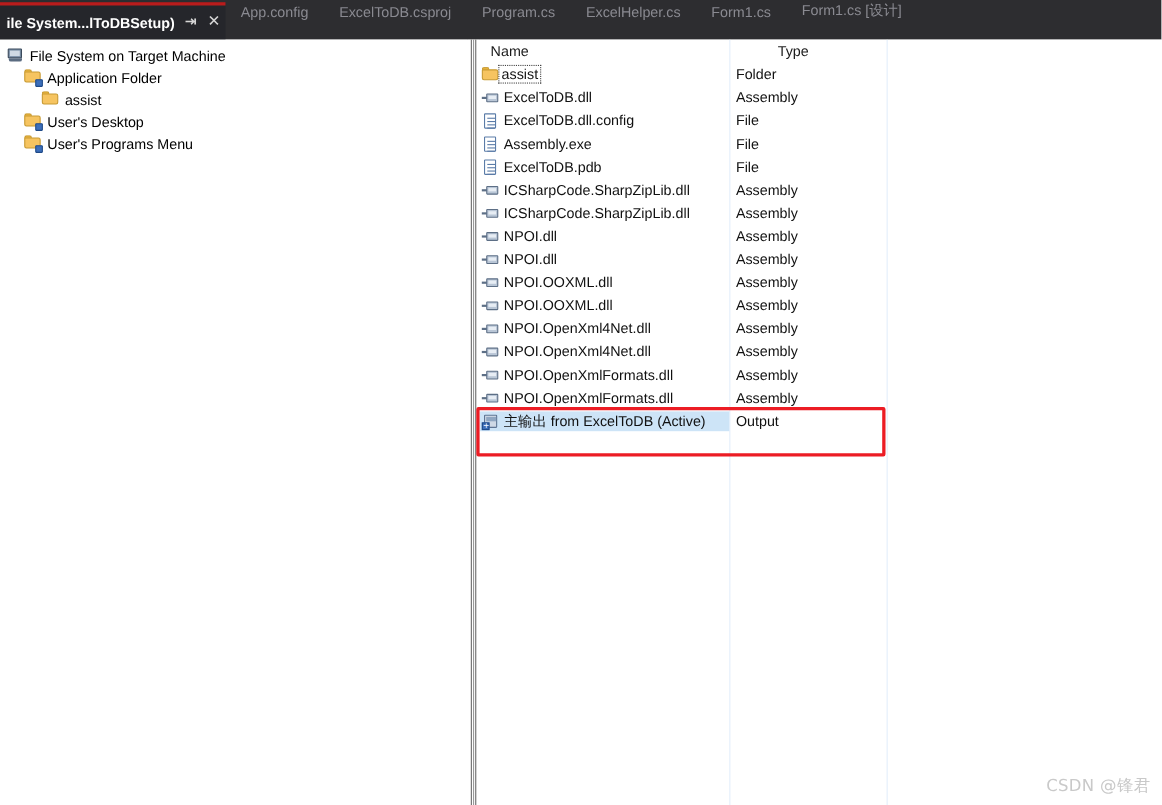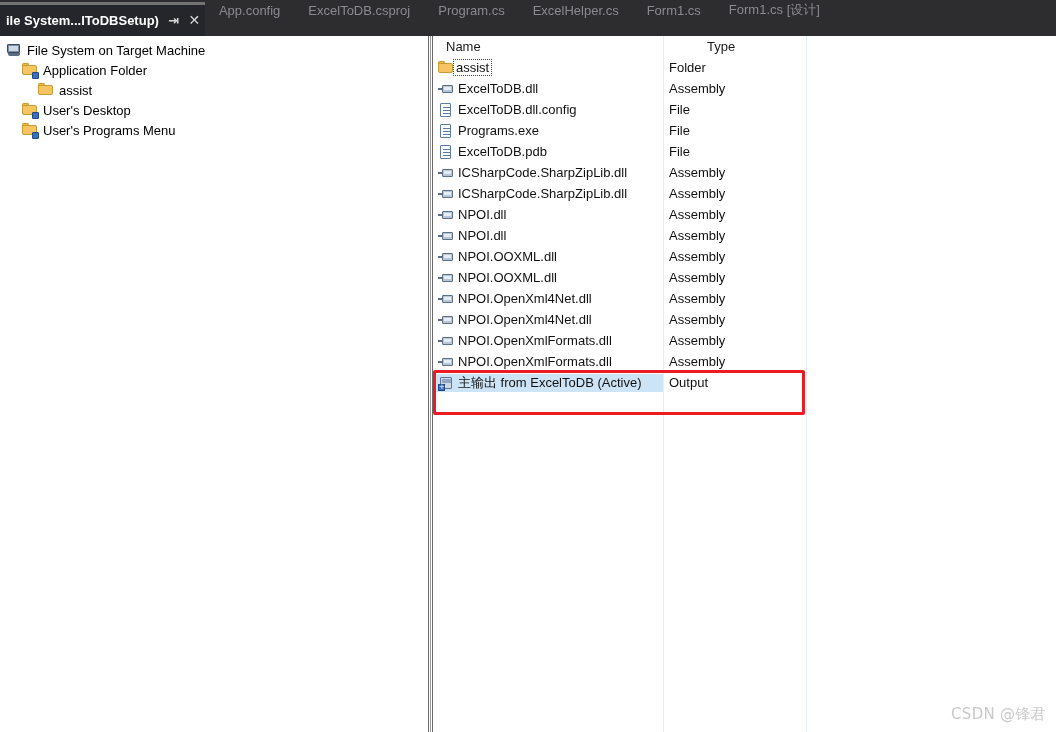--- a/index.html
+++ b/index.html
@@ -18,21 +18,21 @@
     display: flex; align-items: flex-end;
   }
   .tab {
     height: 52px; display: flex; align-items: center;
     padding: 0 14px; font-size: 13px; color: #8a8a91;
     white-space: nowrap; position: relative;
   }
   .tab.active {
     background: #25262b;
     color: #ffffff; font-weight: bold;
-    border-top: 3px solid #737373;
+    border-top: 3px solid #b91c1c;
     padding-left: 6px; padding-right: 4px;
     height: 34px;
   }
   .tab.active .tab-title { padding-right: 6px; }
   .tab-icons { display: flex; align-items: center; gap: 8px; padding-left: 2px; }
   .tab-ico {
     width: 13px; height: 13px; color: #d6d6d6;
     font-size: 13px; line-height: 13px; text-align: center;
     font-family: "DejaVu Sans", sans-serif;
   }
@@ -284,21 +284,21 @@
               </span>
               <span class="cell-text">ExcelToDB.dll.config</span>
             </div>
             <div class="c-type">File</div>
           </div>
           <div class="row">
             <div class="c-name">
               <span class="ico ico-file">
                 <span class="pg"></span>
               </span>
-              <span class="cell-text">Programs.exe</span>
+              <span class="cell-text">Assembly.exe</span>
             </div>
             <div class="c-type">File</div>
           </div>
           <div class="row">
             <div class="c-name">
               <span class="ico ico-file">
                 <span class="pg"></span>
               </span>
               <span class="cell-text">ExcelToDB.pdb</span>
             </div>

